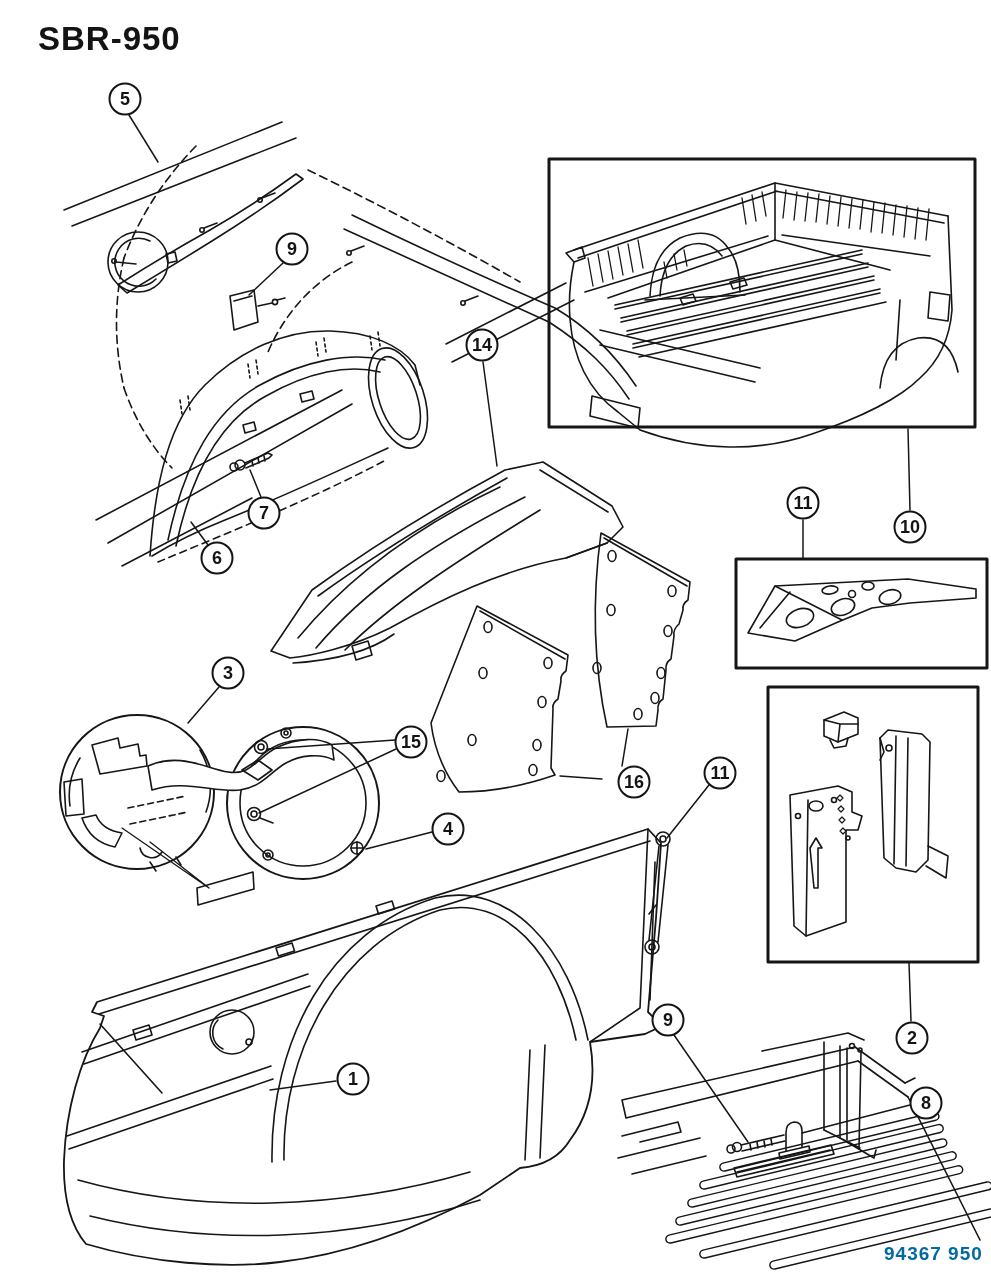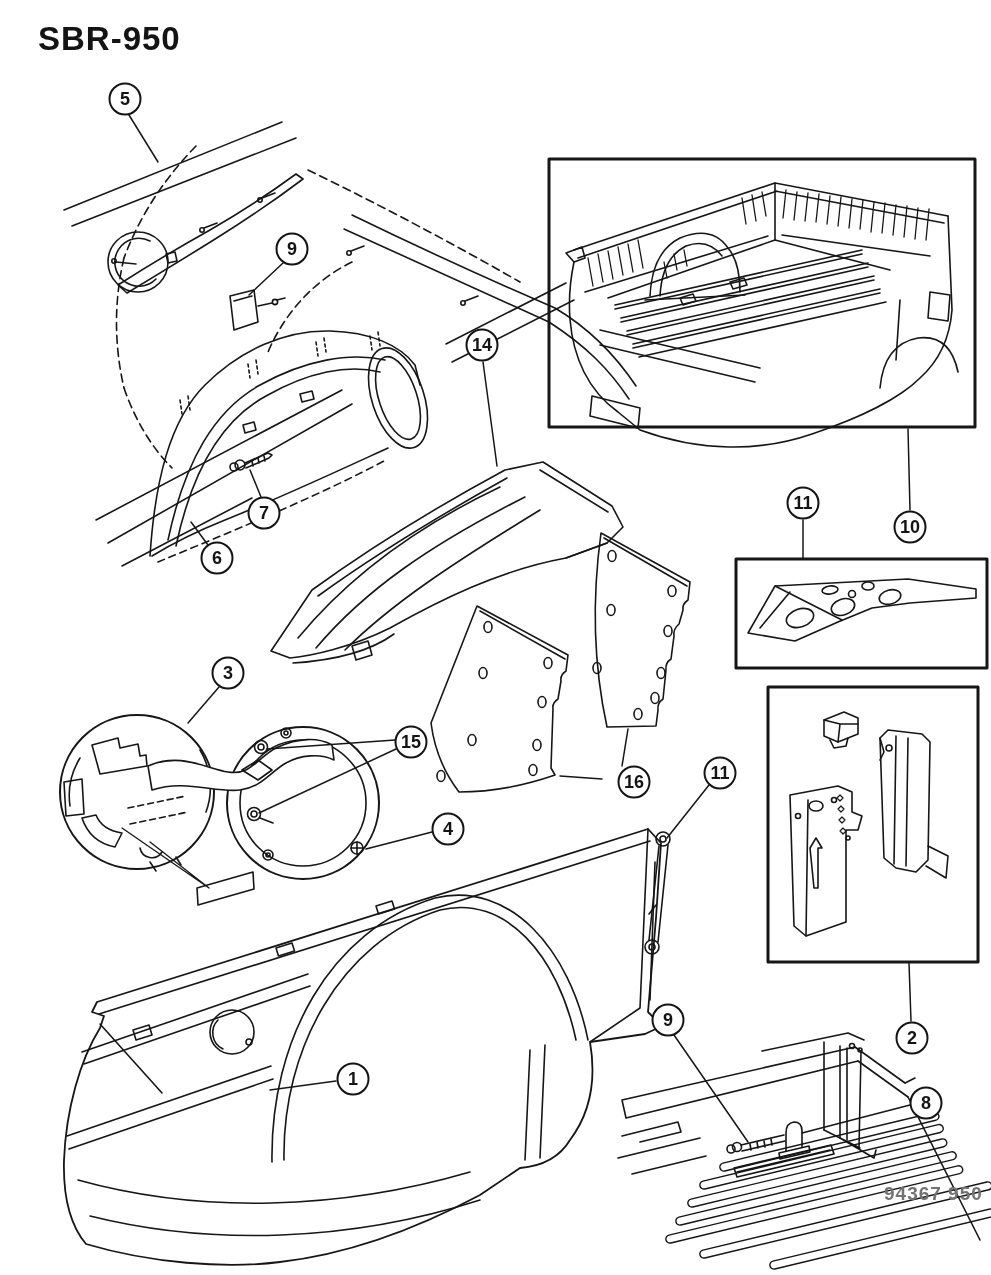--- a/index.html
+++ b/index.html
@@ -6,22 +6,22 @@
   .page{
     position:relative;width:991px;height:1275px;background:#ffffff;
     font-family:"Liberation Sans", sans-serif;color:#161616;overflow:hidden;
     margin:0 auto;
   }
   .diagram-title{
     position:absolute;left:38px;top:20px;
     font-size:33px;font-weight:700;letter-spacing:1px;color:#141414;
   }
   .sheet-code{
-    position:absolute;left:884px;top:1183px;
-    font-size:19px;font-weight:700;letter-spacing:1px;color:#737373;white-space:pre;
+    position:absolute;left:884px;top:1243px;
+    font-size:19px;font-weight:700;letter-spacing:1px;color:#0369a1;white-space:pre;
   }
   svg.lineart{position:absolute;left:0;top:0;}
   svg.lineart *{vector-effect:non-scaling-stroke;}
   .callout{
     position:absolute;width:33px;height:33px;border:2.5px solid #141414;border-radius:50%;
     background:#fff;display:flex;align-items:center;justify-content:center;
     font-size:18px;font-weight:600;color:#141414;box-sizing:border-box;
     transform:translate(-50%,-50%);cursor:pointer;z-index:5;
   }
 </style>

